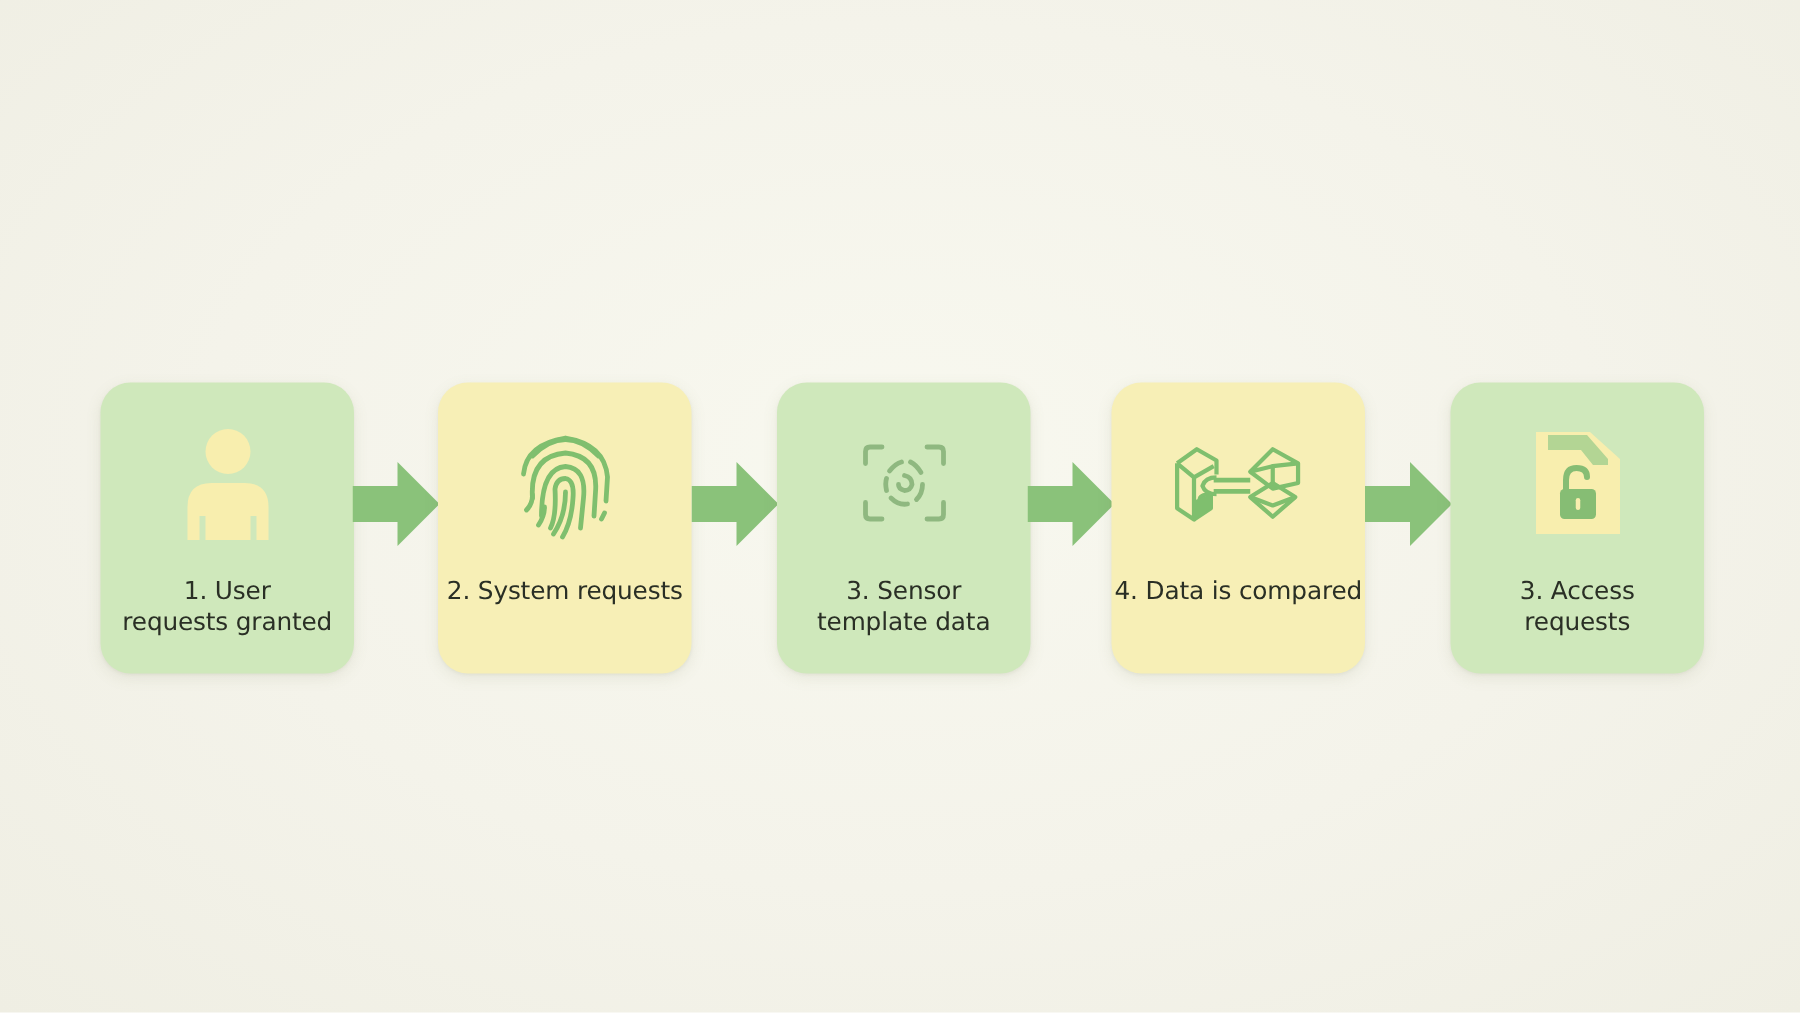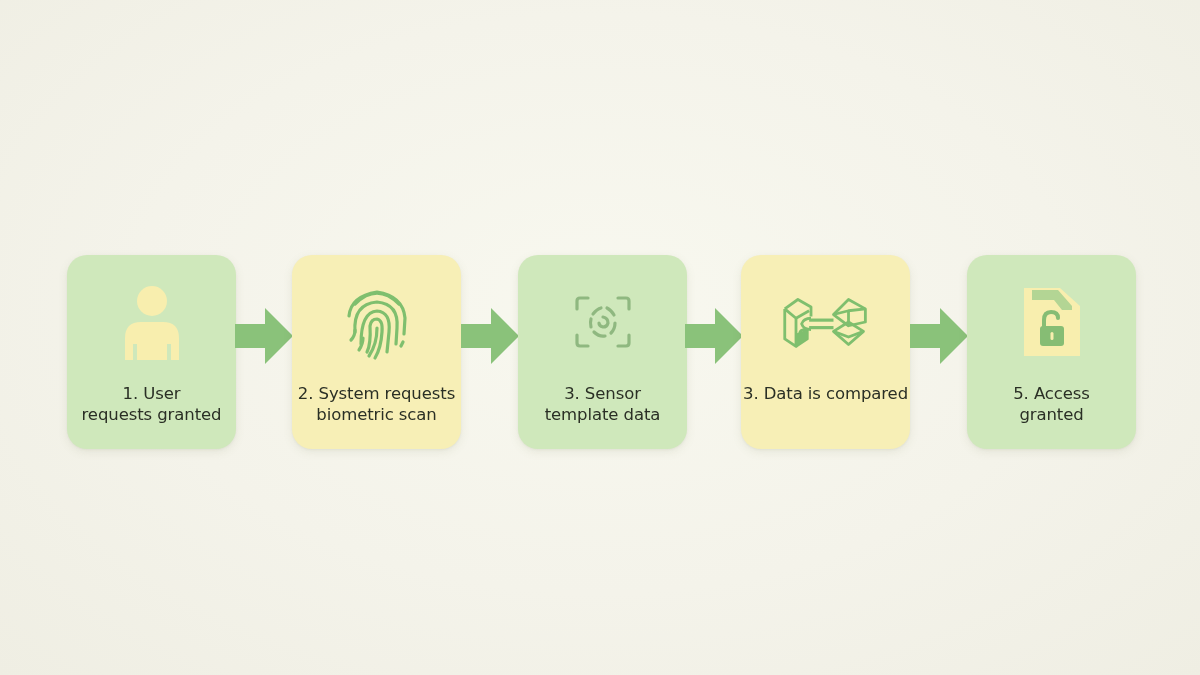--- a/index.html
+++ b/index.html
@@ -93,21 +93,20 @@
         <path d="M20 62 Q20 30 36 29 Q50 30 48 50 L46 70"></path>
         <path d="M26 70 Q30 62 29 44 Q30 37 36 37 Q42 38 41 50 Q40 66 34 76"></path>
         <path d="M36 46 Q36 62 28 74"></path>
         <path d="M18 68 Q22 62 22 56"></path>
         <path d="M10 58 Q14 54 14 48"></path>
         <path d="M62 60 L60 64"></path>
       </svg>
     </div>
     <div class="label">
       <span>2. System requests</span>
-      <span>biometric scan</span>
     </div>
   </div>
 
   <svg class="arrow" style="left:461px;" viewBox="0 0 58 56">
     <path d="M0 16 L30 16 L30 0 L58 28 L30 56 L30 40 L0 40 Z" fill="#8ac27a"></path>
   </svg>
 
   <div class="step green" style="left:518px;padding-left:23px;">
     <div class="icon">
       <svg width="60" height="54" viewBox="0 0 60 54" fill="none" stroke="#8fb880" stroke-width="3.2" stroke-linecap="round">
@@ -145,37 +144,37 @@
         <path d="M30 26 L56 26" stroke-width="3.4"></path>
         <path d="M30 34 L56 34" stroke-width="3.4"></path>
         <path d="M56 20 L72 4 L90 14 L90 28 L72 32 L56 20 Z"></path>
         <path d="M56 20 L72 16 L90 14"></path>
         <path d="M72 16 L72 32"></path>
         <path d="M56 38 L72 28 L88 38 L72 52 Z"></path>
         <path d="M56 38 L72 44 L88 38"></path>
       </svg>
     </div>
     <div class="label">
-      <span>3. Data is compared</span>
+      <span>4. Data is compared</span>
     </div>
   </div>
 
   <svg class="arrow" style="left:910px;" viewBox="0 0 58 56">
     <path d="M0 16 L30 16 L30 0 L58 28 L30 56 L30 40 L0 40 Z" fill="#8ac27a"></path>
   </svg>
 
   <div class="step green" style="left:967px;">
     <div class="icon">
       <svg width="64" height="76" viewBox="0 0 64 76">
         <path d="M4 4 L40 4 L60 22 L60 72 L4 72 Z" fill="#f8eeae"></path>
         <path d="M12 6 L38 6 L52 22 L52 26 L42 26 L34 16 L12 16 Z" fill="#a7d08f" opacity="0.85"></path>
         <path d="M24 42 L24 36 Q24 28 31 28 Q38 28 38 34" fill="none" stroke="#86bd74" stroke-width="4" stroke-linecap="round"></path>
         <rect x="20" y="42" width="24" height="20" rx="3" fill="#86bd74"></rect>
         <rect x="30.5" y="48" width="3" height="8" rx="1.5" fill="#f8eeae"></rect>
       </svg>
     </div>
     <div class="label">
-      <span>5. Access</span>
-      <span>granted</span>
+      <span>3. Access</span>
+      <span>requests</span>
     </div>
   </div>
 
 </div>
 
 </body></html>

